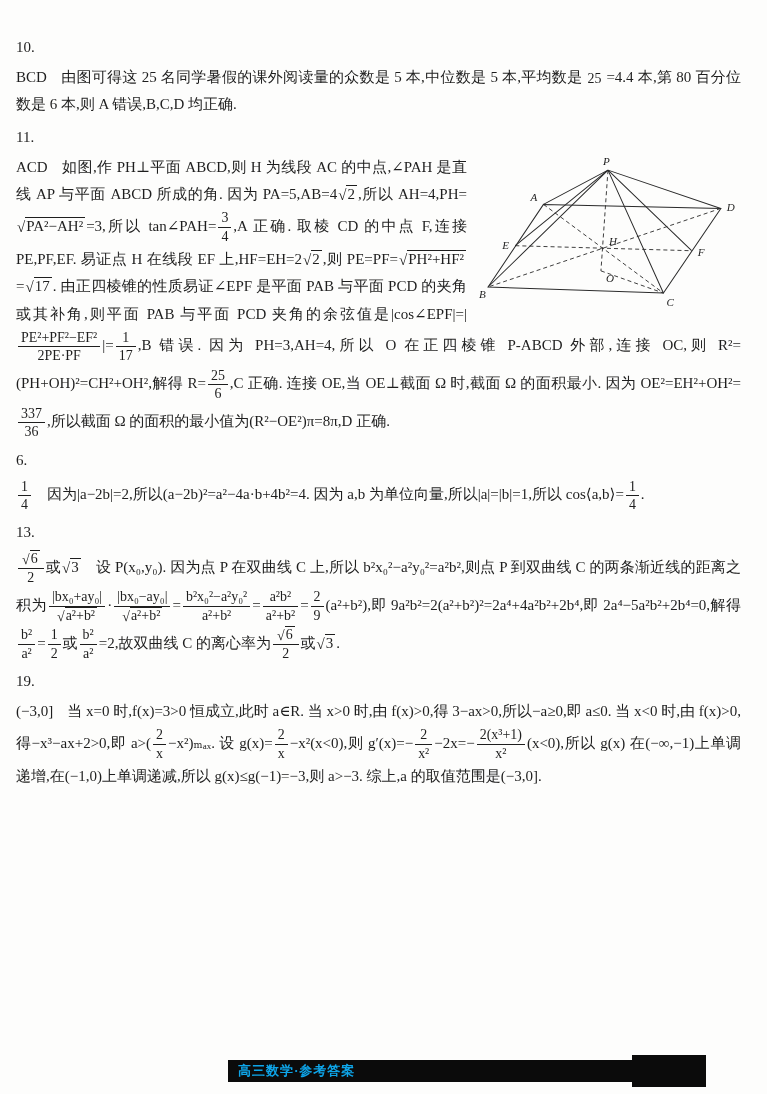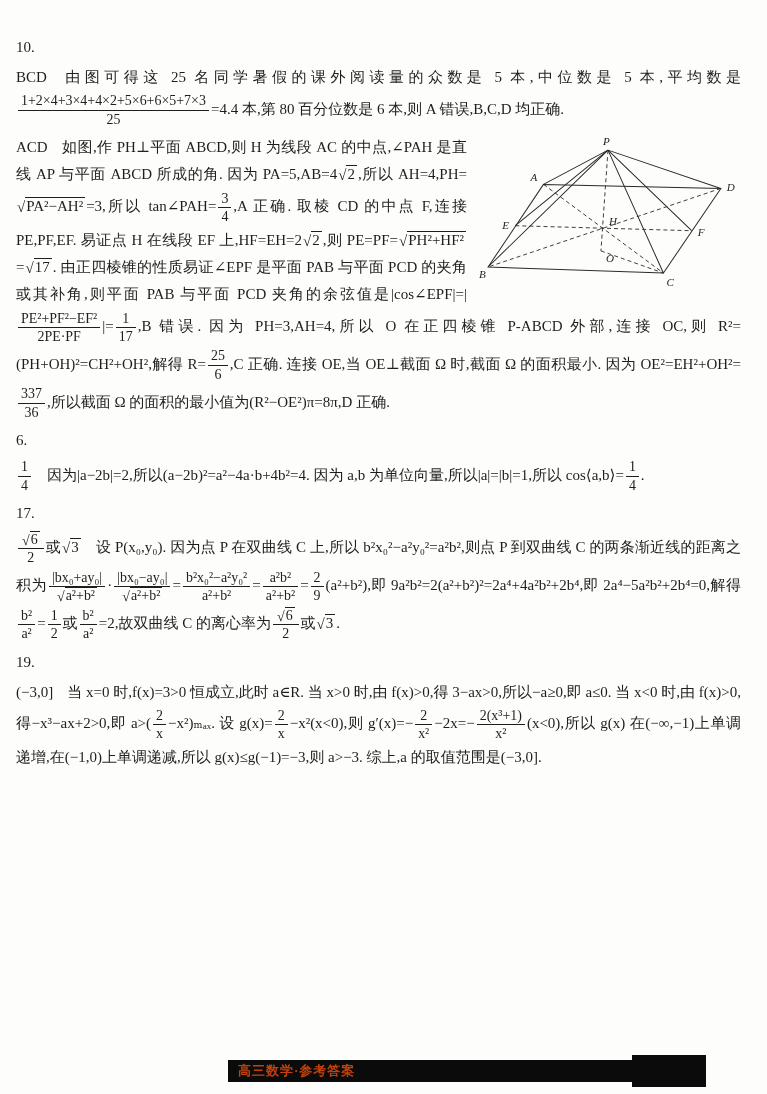--- a/index.html
+++ b/index.html
@@ -24,38 +24,39 @@
   .sqrt>.rc{display:inline-block;border-top:1px solid currentColor;padding:0 2px 0 1px;}
   
   .figure{float:right;width:262px;margin:0 0 6px 12px;}
   .figure svg{width:100%;height:auto;display:block;}
   .figlabel{font-size:11px;font-style:italic;fill:#1e1e1e;font-family:"Liberation Serif","DejaVu Serif",serif;}
   .edge{fill:none;stroke:#2b2b2b;stroke-width:1;}
   .hidden-edge{fill:none;stroke:#2b2b2b;stroke-width:0.9;stroke-dasharray:4 3;}
   
   .footer{
     position:absolute;left:228px;bottom:12px;width:478px;height:22px;
-    background:#0b0b0b;color:#c2410c;font-size:13px;font-weight:bold;
+    background:#0b0b0b;color:#0ea5e9;font-size:13px;font-weight:bold;
     display:flex;align-items:center;padding-left:10px;letter-spacing:1px;
   }
   .footer .blob{position:absolute;right:0;top:-5px;width:74px;height:32px;background:#0b0b0b;}
 </style>
 </head>
 <body>
 
 <div class="page">
 
   <div class="problem">
     <span class="pnum">10.</span>
     <div class="pbody">
-      <span class="answer">BCD</span><span>由图可得这 25 名同学暑假的课外阅读量的众数是 5 本,中位数是 5 本,平均数是<span class="frac"><span class="num">1+2×4+3×4+4×2+5×6+6×5+7×3</span><span class="den">25</span></span>=4.4 本,第 80 百分位数是 6 本,则 A 错误,B,C,D 均正确.</span>
+      <span class="answer">BCD</span><span>由图可得这 25 名同学暑假的课外阅读量的众数是 5 本,中位数是 5 本,平均数是<span class="frac"><span class="den">25</span></span>=4.4 本,第 80 百分位数是 6 本,则 A 错误,B,C,D 均正确.</span>
     </div>
   </div>
 
   <div class="problem">
+    <span class="pnum">11.</span>
     <div class="pbody">
       <span class="figure">
         <svg viewBox="0 0 260 158" xmlns="http://www.w3.org/2000/svg">
 
           <path class="edge" d="M64 50 L240 54 L183 138 L9 132 Z"></path>
 
           <path class="edge" d="M128 16 L64 50 M128 16 L240 54 M128 16 L183 138 M128 16 L9 132"></path>
 
           <path class="edge" d="M128 16 L36 91 M128 16 L211 96"></path>
 
@@ -80,21 +81,21 @@
   </div>
 
   <div class="problem">
     <span class="pnum">6.</span>
     <div class="pbody">
       <span class="answer"><span class="frac"><span class="num">1</span><span class="den">4</span></span></span><span>因为|a−2b|=2,所以(a−2b)²=a²−4a·b+4b²=4. 因为 a,b 为单位向量,所以|a|=|b|=1,所以 cos⟨a,b⟩=<span class="frac"><span class="num">1</span><span class="den">4</span></span>.</span>
     </div>
   </div>
 
   <div class="problem">
-    <span class="pnum">17.</span>
+    <span class="pnum">13.</span>
     <div class="pbody">
       <span class="answer"><span class="frac"><span class="num"><span class="sqrt"><span class="rs">√</span><span class="rc">6</span></span></span><span class="den">2</span></span>或<span class="sqrt"><span class="rs">√</span><span class="rc">3</span></span></span><span>设 P(x₀,y₀). 因为点 P 在双曲线 C 上,所以 b²x₀²−a²y₀²=a²b²,则点 P 到双曲线 C 的两条渐近线的距离之积为<span class="frac"><span class="num">|bx₀+ay₀|</span><span class="den"><span class="sqrt"><span class="rs">√</span><span class="rc">a²+b²</span></span></span></span>·<span class="frac"><span class="num">|bx₀−ay₀|</span><span class="den"><span class="sqrt"><span class="rs">√</span><span class="rc">a²+b²</span></span></span></span>=<span class="frac"><span class="num">b²x₀²−a²y₀²</span><span class="den">a²+b²</span></span>=<span class="frac"><span class="num">a²b²</span><span class="den">a²+b²</span></span>=<span class="frac"><span class="num">2</span><span class="den">9</span></span>(a²+b²),即 9a²b²=2(a²+b²)²=2a⁴+4a²b²+2b⁴,即 2a⁴−5a²b²+2b⁴=0,解得<span class="frac"><span class="num">b²</span><span class="den">a²</span></span>=<span class="frac"><span class="num">1</span><span class="den">2</span></span>或<span class="frac"><span class="num">b²</span><span class="den">a²</span></span>=2,故双曲线 C 的离心率为<span class="frac"><span class="num"><span class="sqrt"><span class="rs">√</span><span class="rc">6</span></span></span><span class="den">2</span></span>或<span class="sqrt"><span class="rs">√</span><span class="rc">3</span></span>.</span>
     </div>
   </div>
 
   <div class="problem">
     <span class="pnum">19.</span>
     <div class="pbody">
       <span class="answer">(−3,0]</span><span>当 x=0 时,f(x)=3&gt;0 恒成立,此时 a∈R. 当 x&gt;0 时,由 f(x)&gt;0,得 3−ax&gt;0,所以−a≥0,即 a≤0. 当 x&lt;0 时,由 f(x)&gt;0,得−x³−ax+2&gt;0,即 a&gt;(<span class="frac"><span class="num">2</span><span class="den">x</span></span>−x²)ₘₐₓ. 设 g(x)=<span class="frac"><span class="num">2</span><span class="den">x</span></span>−x²(x&lt;0),则 g′(x)=−<span class="frac"><span class="num">2</span><span class="den">x²</span></span>−2x=−<span class="frac"><span class="num">2(x³+1)</span><span class="den">x²</span></span>(x&lt;0),所以 g(x) 在(−∞,−1)上单调递增,在(−1,0)上单调递减,所以 g(x)≤g(−1)=−3,则 a&gt;−3. 综上,a 的取值范围是(−3,0].</span>
     </div>

